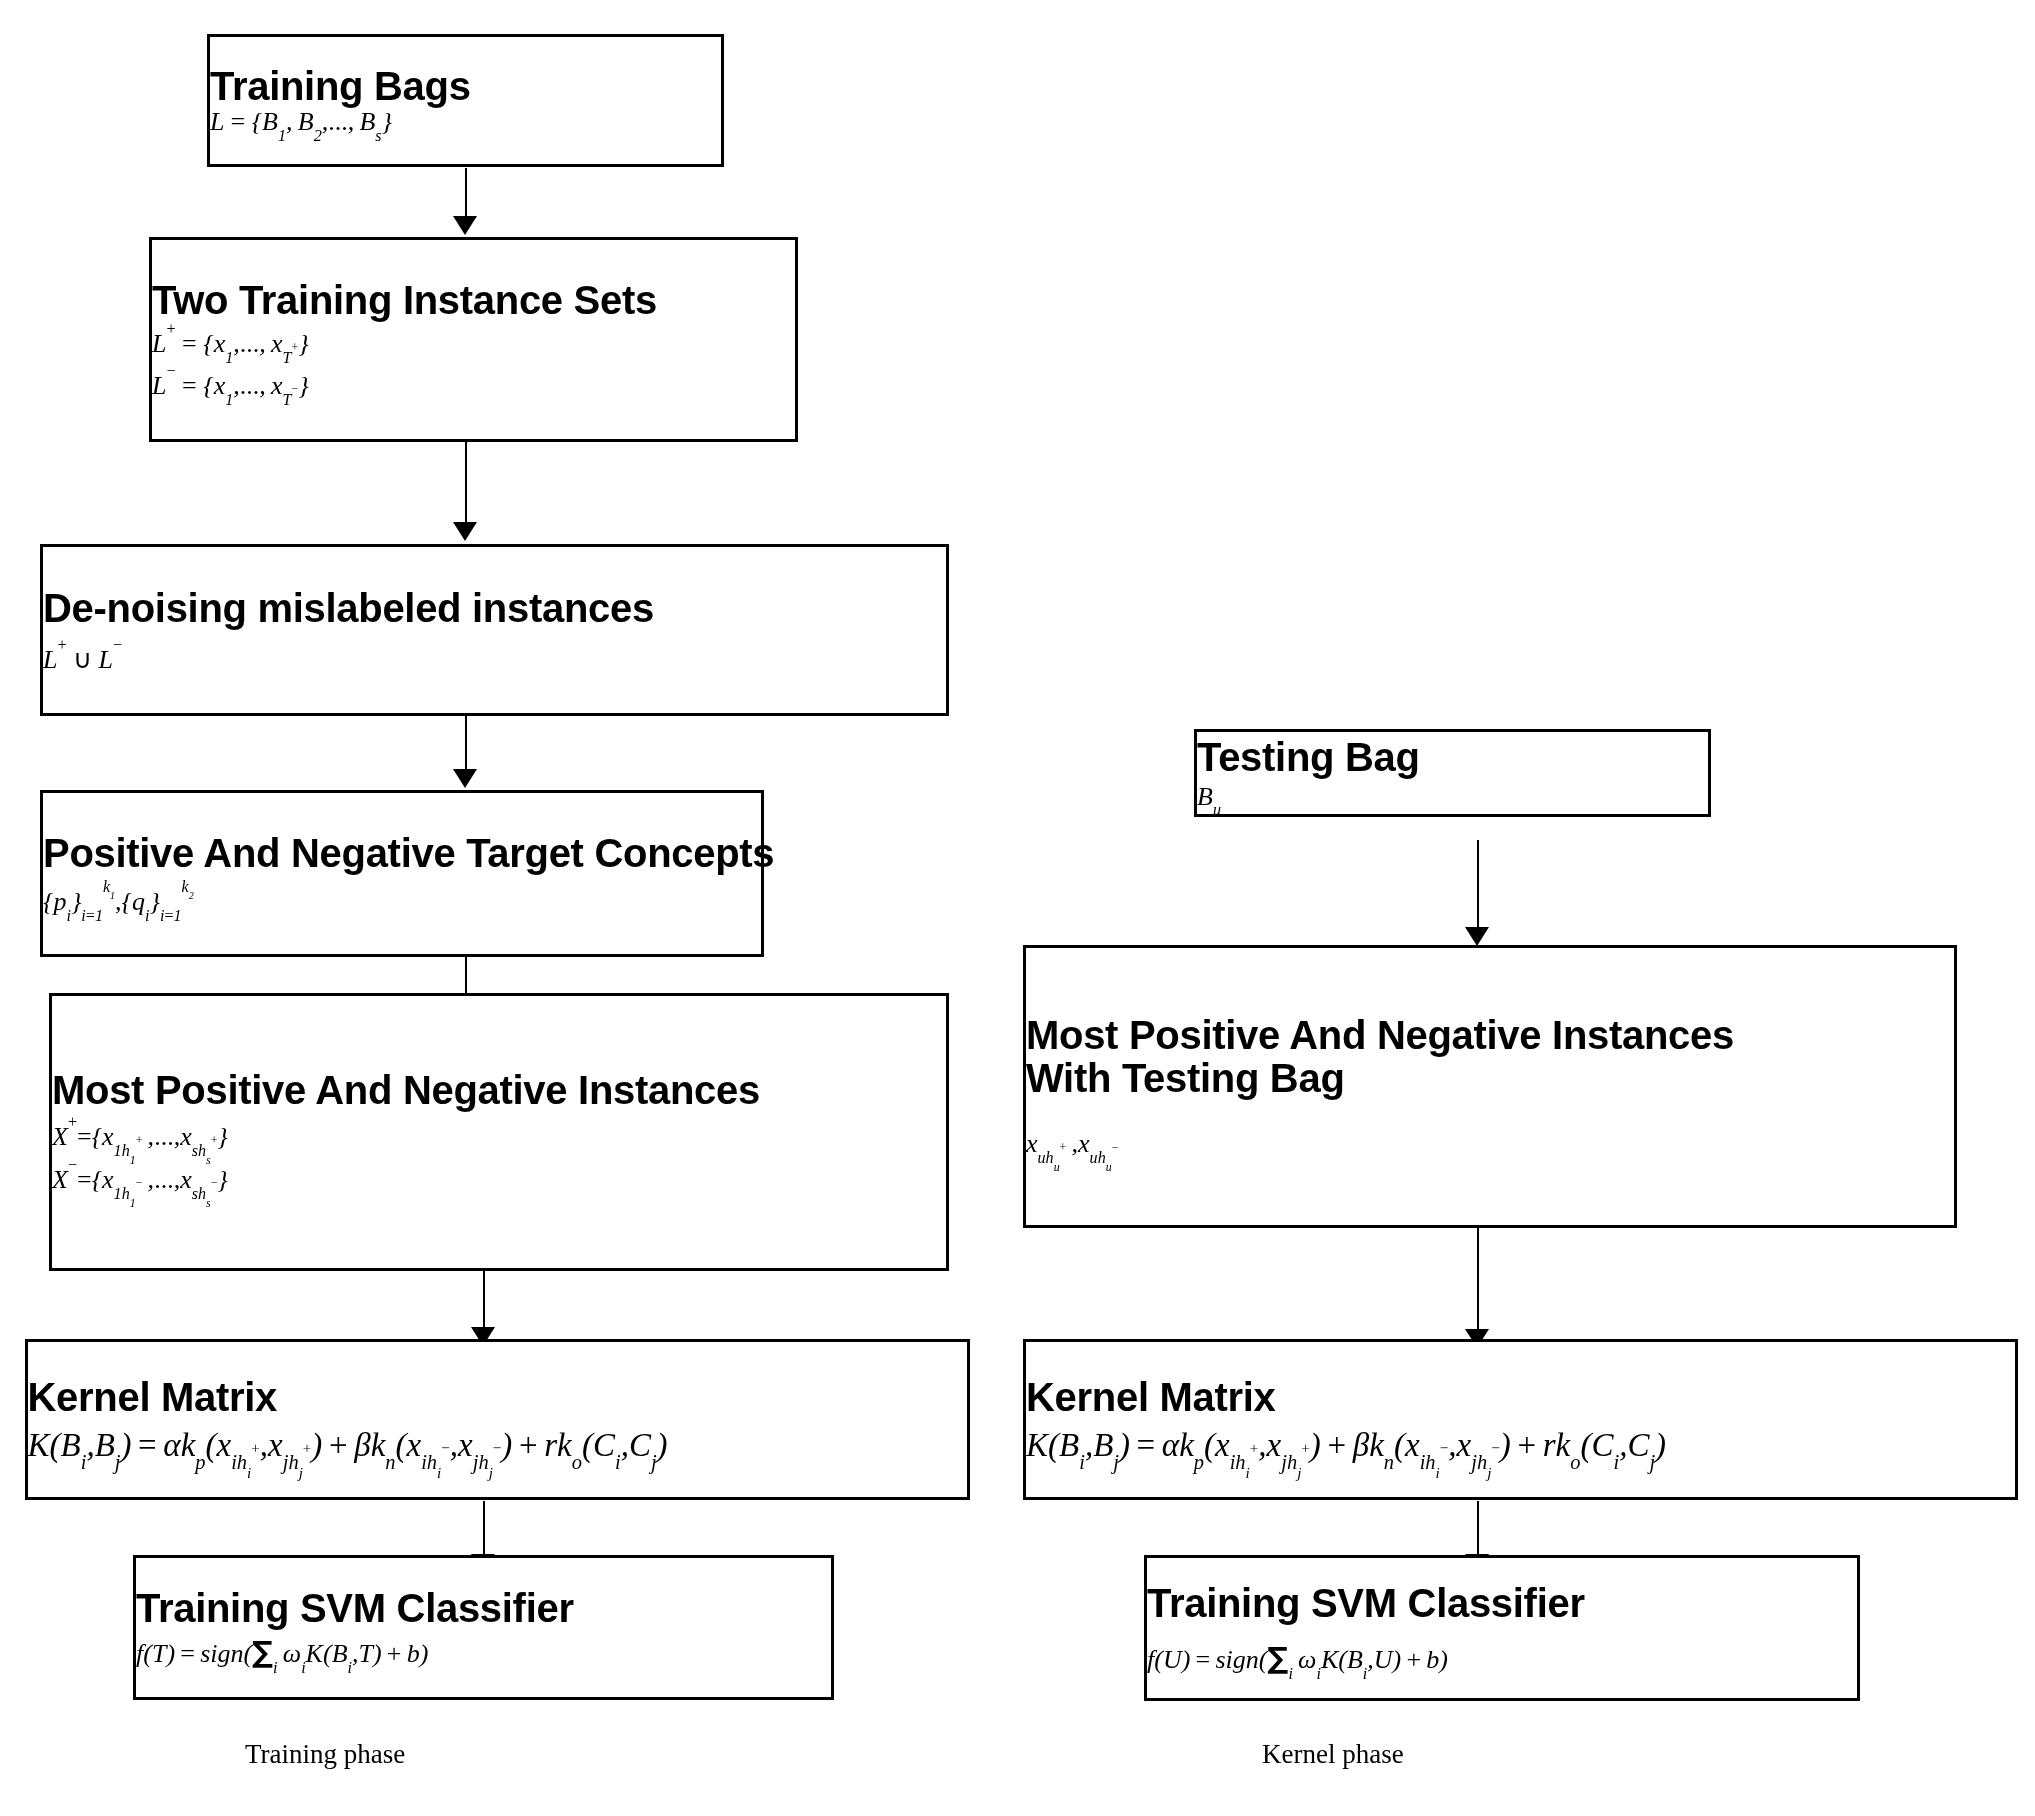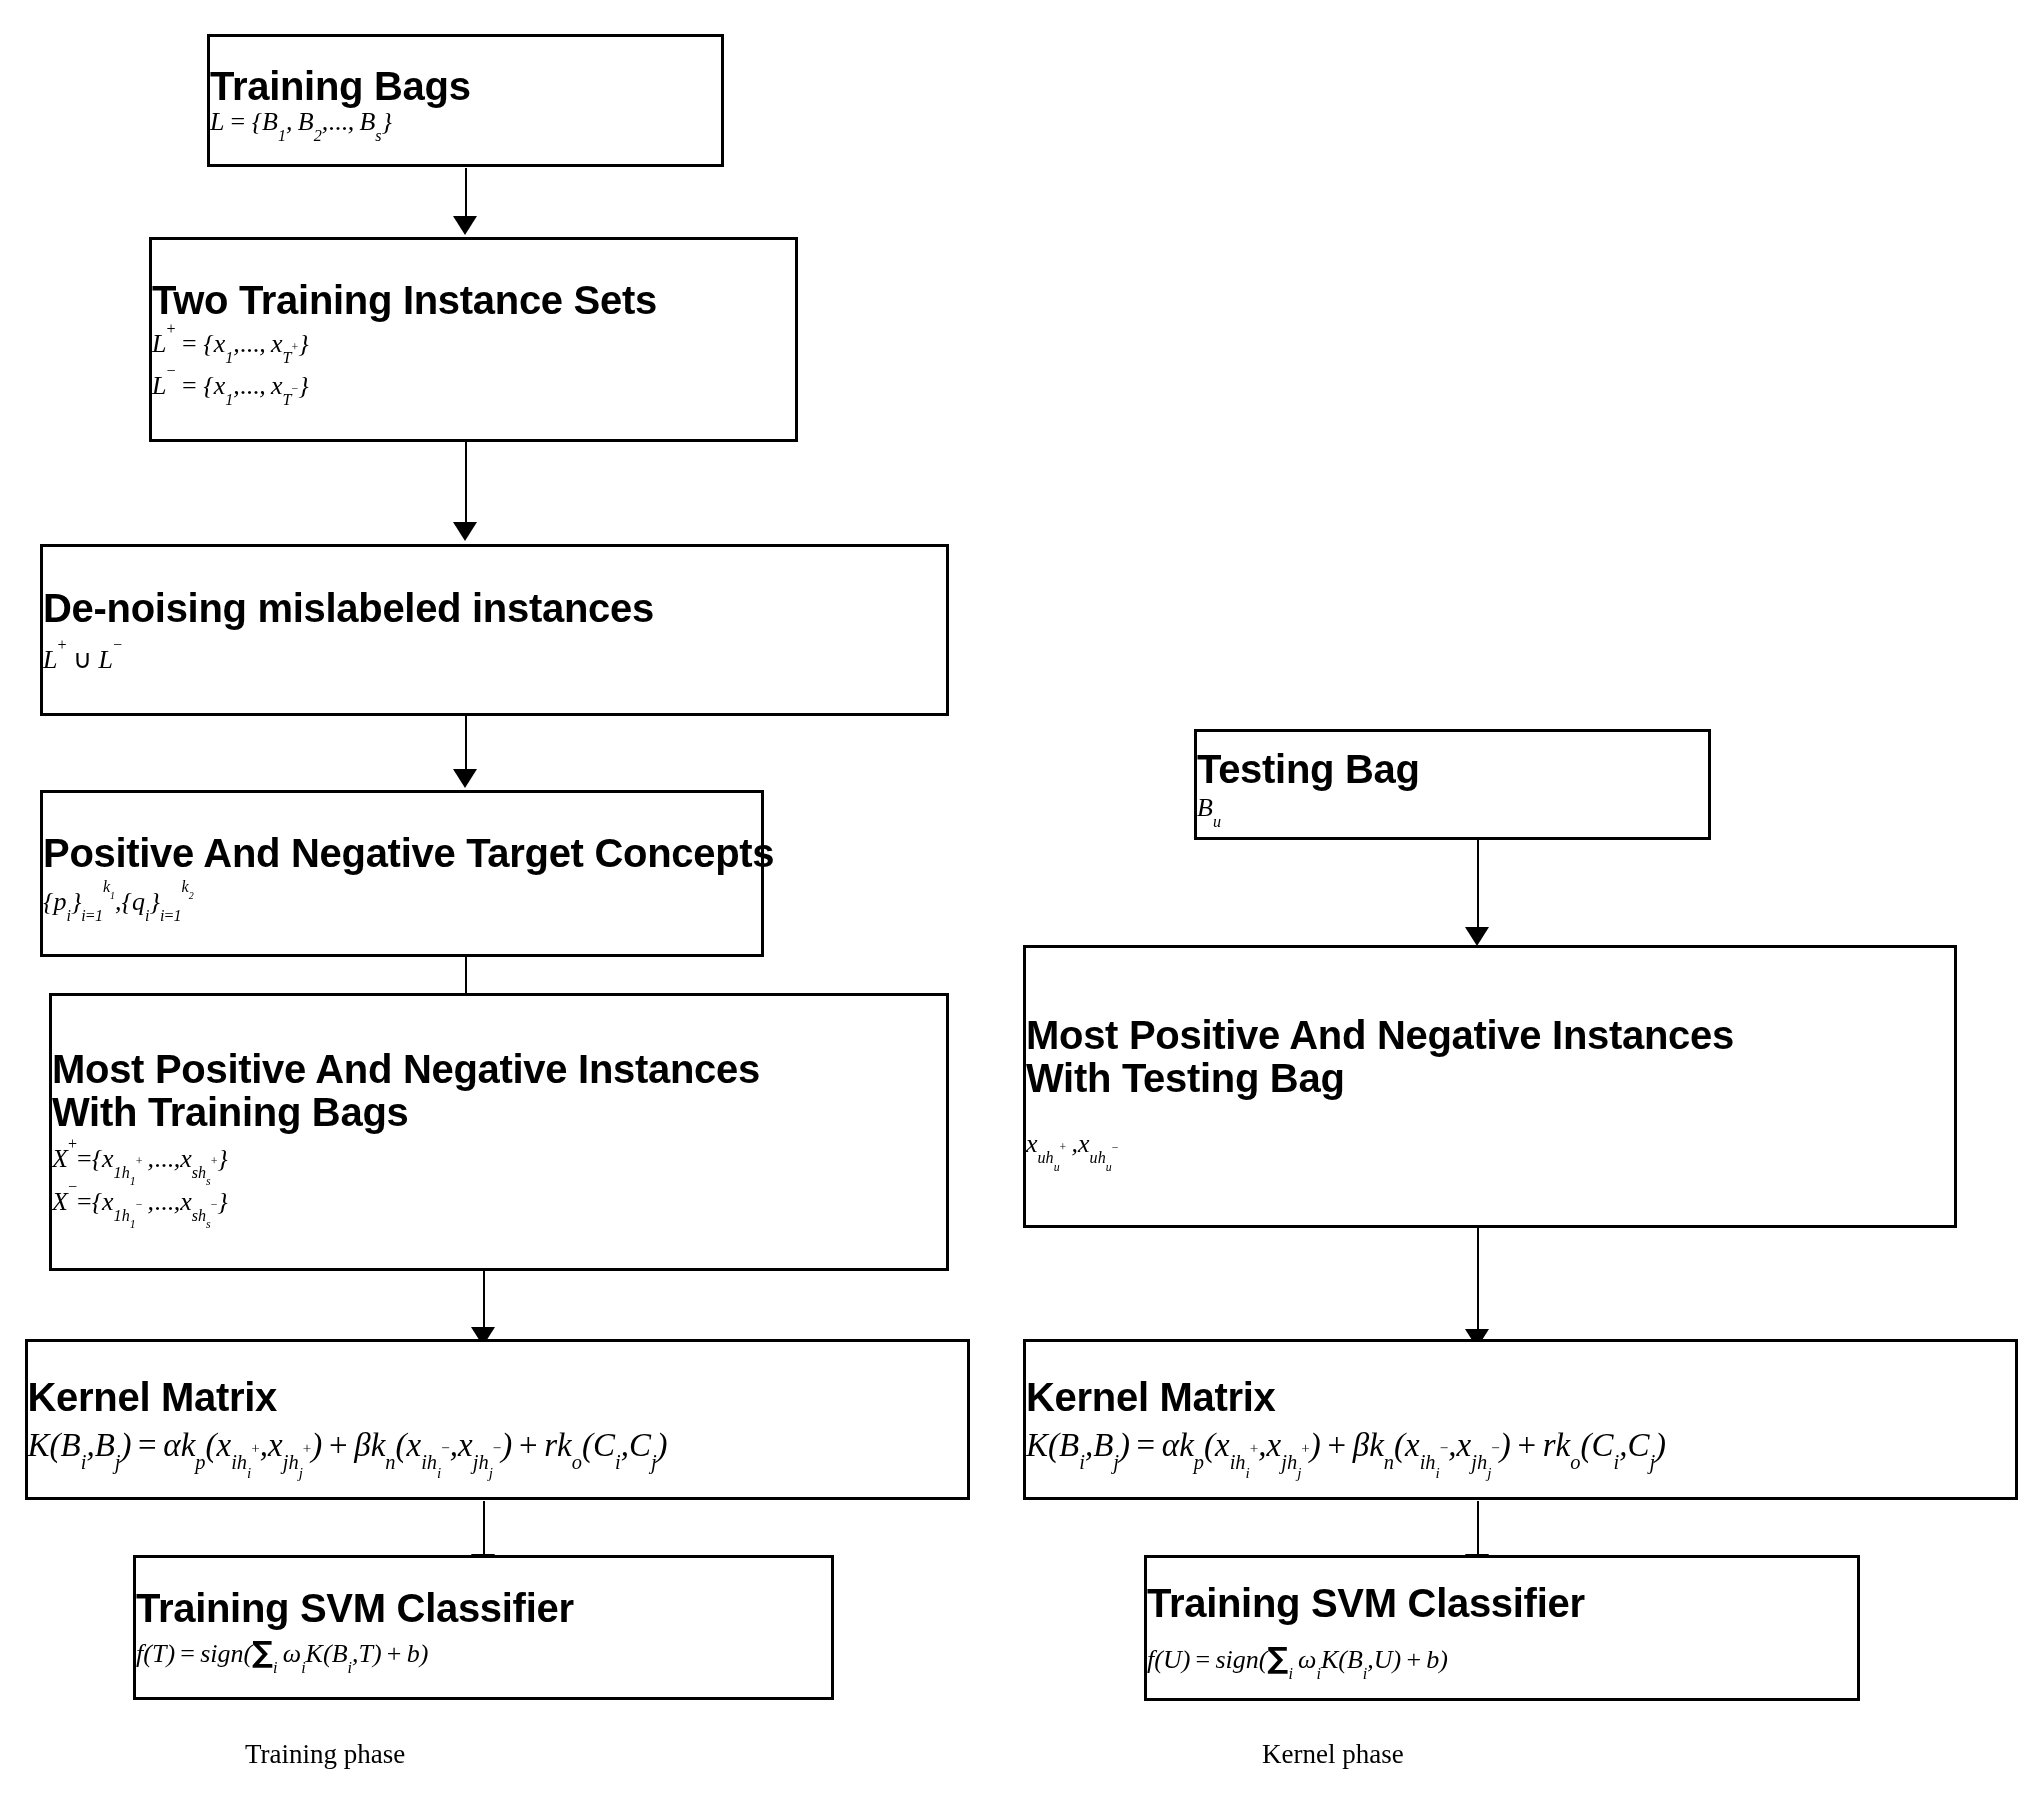--- a/index.html
+++ b/index.html
@@ -145,21 +145,20 @@
   </div>
 </div>
 
 <div class="arrow" style="left:466px; top:957px; height:67px;">
   <div class="shaft" style="height:49px;"></div>
   <div class="head" style="top:48px;"></div>
 </div>
 
 <div class="node" style="left:49px; top:993px; width:900px; height:278px;">
   <div class="title two-line">Most Positive And Negative Instances</div>
-  <div class="title two-line">With Training Bags</div>
   <div class="formula" style="margin-top:11px;">
     <i>X</i><sup class="rm">+</sup><span class="rm">=</span>{<i>x</i><sub>1<i>h</i><sub>1</sub><sup class="rm">+</sup></sub> ,<span class="rm">...</span>,<i>x</i><sub><i>sh</i><sub><i>s</i></sub><sup class="rm">+</sup></sub>}
   </div>
   <div class="formula" style="margin-top:14.5px;">
     <i>X</i><sup class="rm">−</sup><span class="rm">=</span>{<i>x</i><sub>1<i>h</i><sub>1</sub><sup class="rm">−</sup></sub> ,<span class="rm">...</span>,<i>x</i><sub><i>sh</i><sub><i>s</i></sub><sup class="rm">−</sup></sub>}
   </div>
 </div>
 
 <div class="arrow" style="left:484px; top:1271px; height:75px;">
   <div class="shaft" style="height:57px;"></div>
@@ -180,21 +179,21 @@
 
 <div class="node" style="left:133px; top:1555px; width:701px; height:145px;">
   <div class="title">Training SVM Classifier</div>
   <div class="formula" style="margin-top:7px;">
     <i>f</i>(<i>T</i>) <span class="rm">=</span> <i>sign</i>(<span class="bigsum">∑</span><sub><i>i</i></sub> <i>ω</i><sub><i>i</i></sub><i>K</i>(<i>B</i><sub><i>i</i></sub>,<i>T</i>) <span class="rm">+</span> <i>b</i>)
   </div>
 </div>
 
 <div class="caption" style="left:245px; top:1739px; width:478px;">Training phase</div>
 
-<div class="node" style="left:1194px; top:729px; width:517px; height:111px;">
+<div class="node" style="left:1194px; top:729px; width:517px; height:88px;">
   <div class="title">Testing Bag</div>
   <div class="formula" style="margin-top:3.3px;">
     <i>B</i><sub><i>u</i></sub>
   </div>
 </div>
 
 <div class="arrow" style="left:1478px; top:840px; height:106px;">
   <div class="shaft" style="height:88px;"></div>
   <div class="head" style="top:87px;"></div>
 </div>

